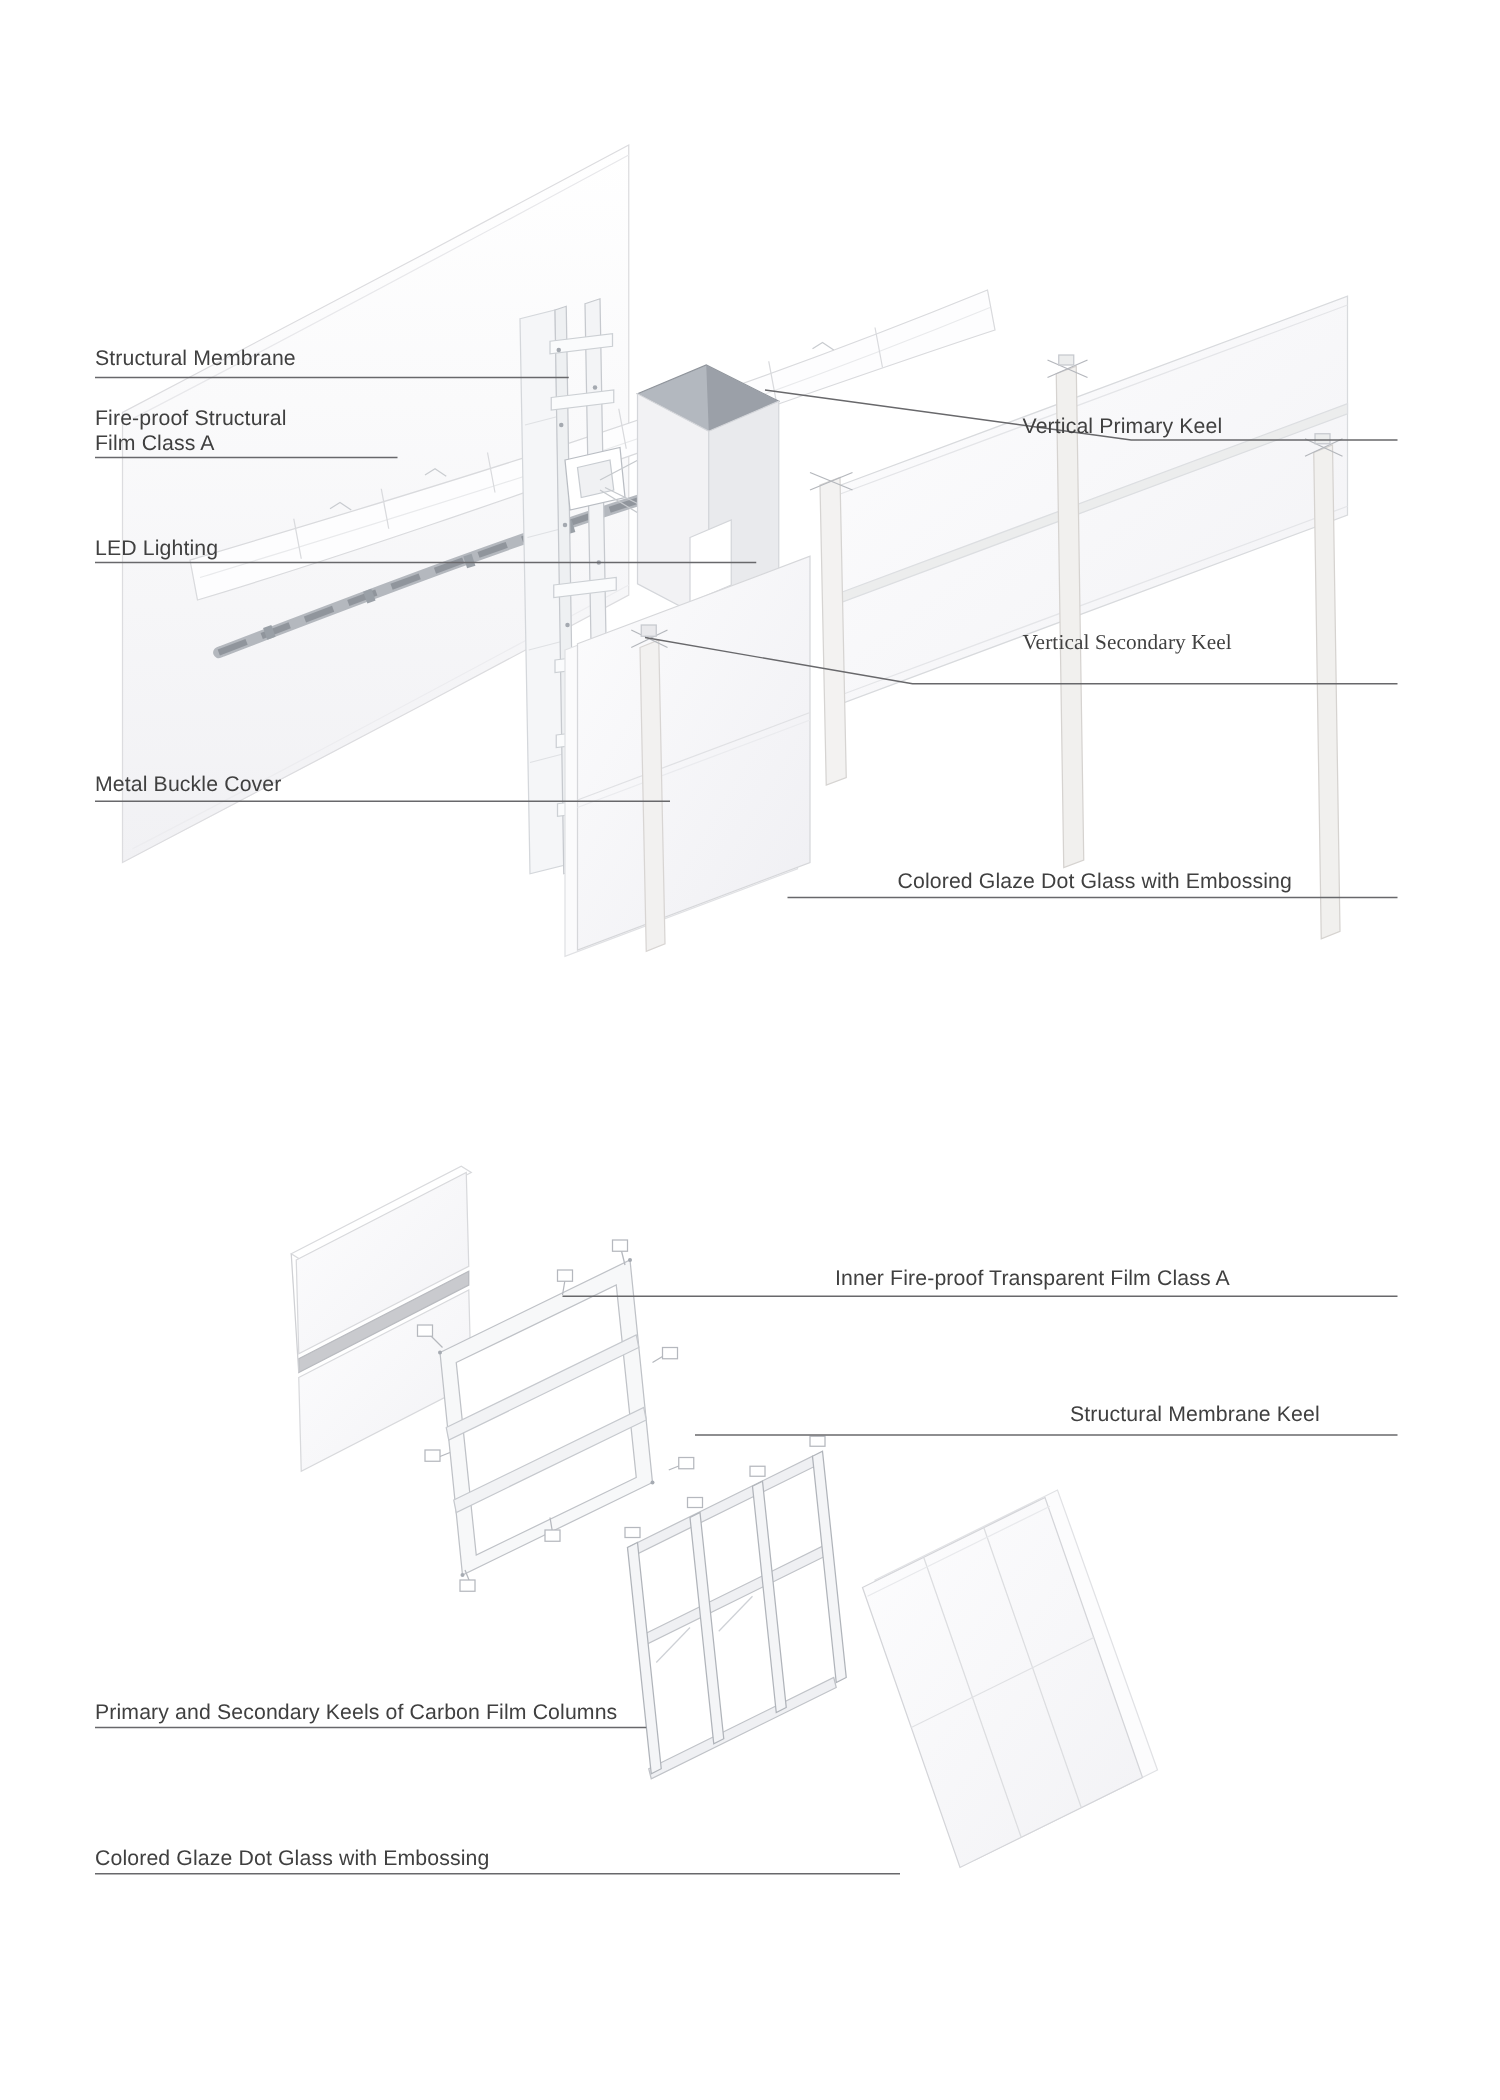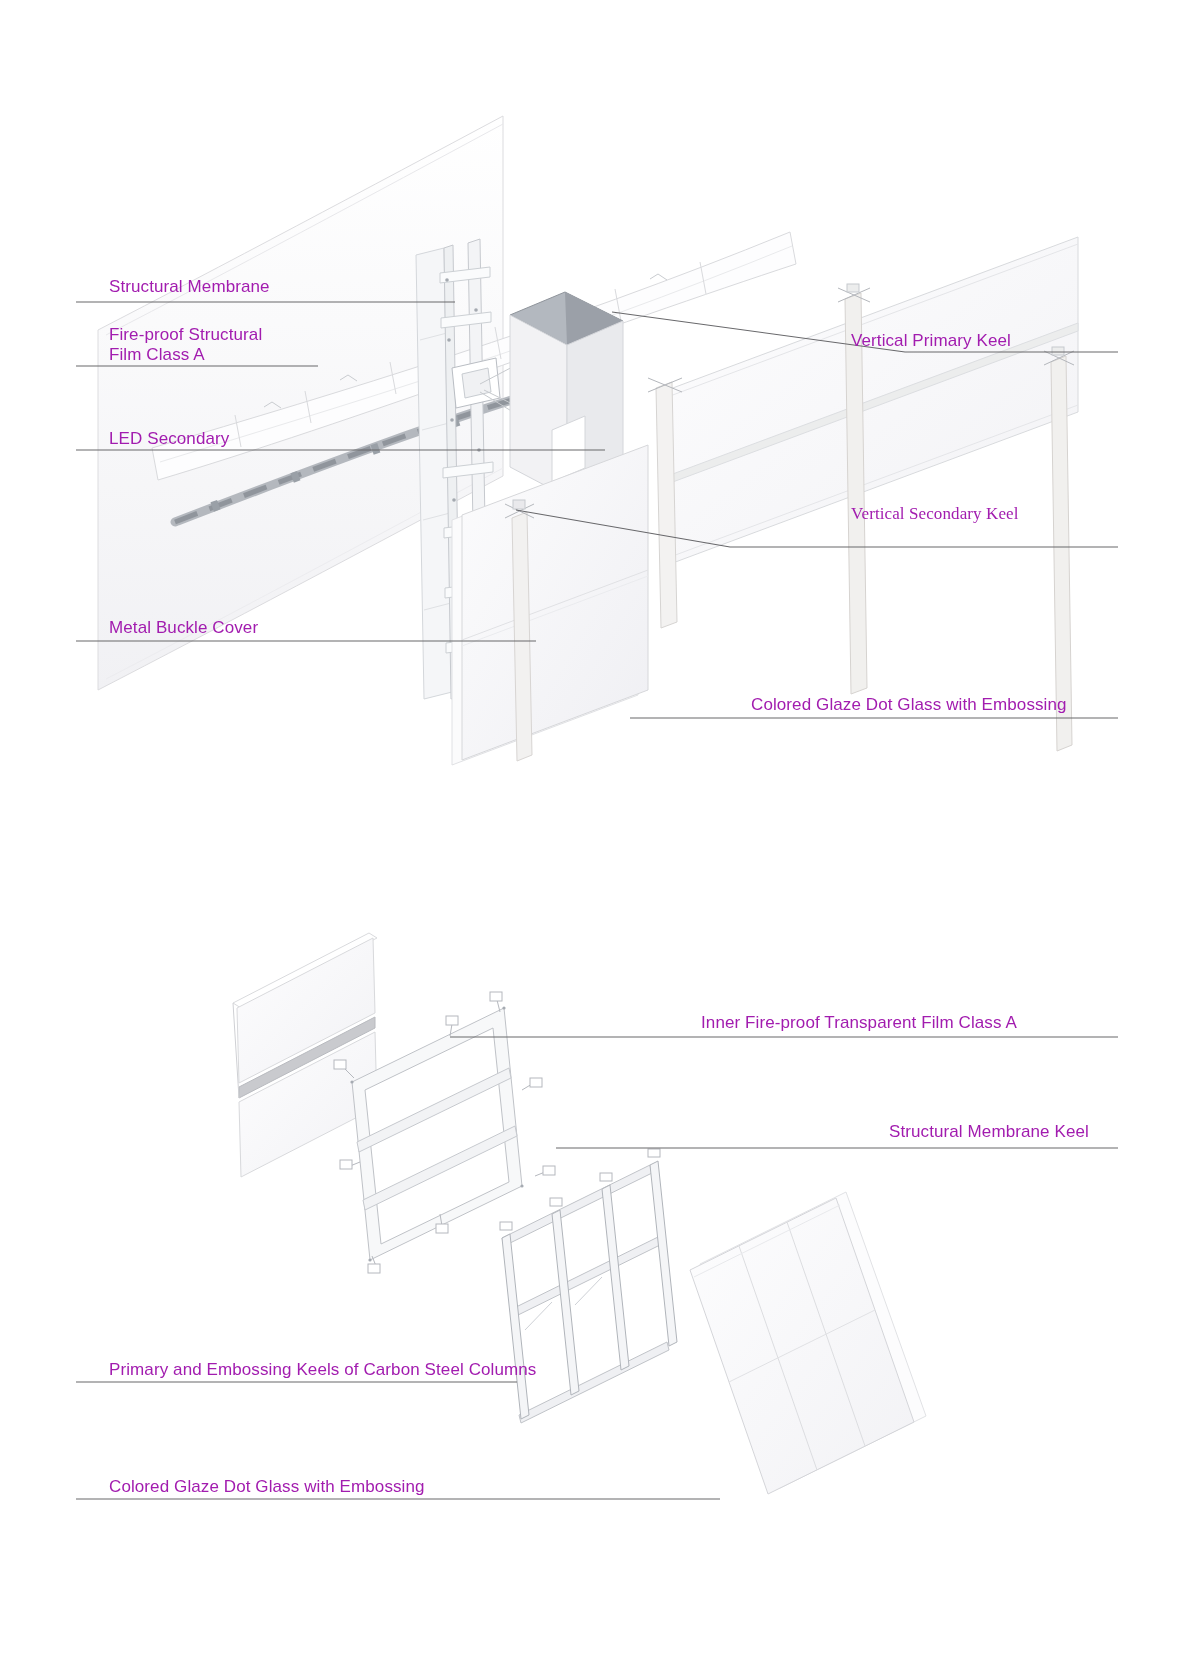--- a/index.html
+++ b/index.html
@@ -1,20 +1,20 @@
 <!DOCTYPE html>
 <html><head>
 <meta charset="utf-8">
 <style>
   html,body{margin:0;padding:0;background:#ffffff;}
   .stage{position:relative;width:1200px;height:1680px;background:#ffffff;overflow:hidden;
          font-family:"Liberation Sans",sans-serif;}
   svg.draw{position:absolute;left:0;top:0;}
-  .lbl{position:absolute;font-size:17px;line-height:20px;color:#a21caf;letter-spacing:.1px;
-       white-space:nowrap;margin-left:33px;}
+  .lbl{position:absolute;font-size:17px;line-height:20px;color:#404040;letter-spacing:.1px;
+       white-space:nowrap;}
   .lbl.right{text-align:left;}
   .lbl .ln{display:block;}
 </style>
 </head>
 <body>
 
 <div class="stage">
 
   <svg class="draw" width="1200" height="1680" viewBox="0 0 1200 1680">
     <defs>
@@ -236,31 +236,31 @@
     </g>
   </svg>
 
   <div class="lbl" style="left:76px;top:277px;">Structural Membrane</div>
 
   <div class="lbl" style="left:76px;top:325px;">
     <span class="ln">Fire-proof Structural</span>
     <span class="ln">Film Class A</span>
   </div>
 
-  <div class="lbl" style="left:76px;top:429px;">LED Secondary</div>
+  <div class="lbl" style="left:76px;top:429px;">LED Lighting</div>
 
   <div class="lbl" style="left:76px;top:618px;text-align:center;">Metal Buckle Cover</div>
 
   <div class="lbl right" style="left:818px;top:331px;width:300px;">Vertical Primary Keel</div>
 
   <div class="lbl right" style="left:818px;top:504px;width:300px;font-family:Liberation Serif, serif;">Vertical Secondary Keel</div>
 
   <div class="lbl right" style="left:718px;top:695px;width:400px;">Colored Glaze Dot Glass with Embossing</div>
 
   <div class="lbl right" style="left:668px;top:1013px;width:450px;">Inner Fire-proof Transparent Film Class A</div>
 
   <div class="lbl right" style="left:856px;top:1122px;width:300px;">Structural Membrane Keel</div>
 
-  <div class="lbl" style="left:76px;top:1360px;">Primary and Embossing Keels of Carbon Steel Columns</div>
+  <div class="lbl" style="left:76px;top:1360px;">Primary and Secondary Keels of Carbon Film Columns</div>
 
   <div class="lbl" style="left:76px;top:1477px;">Colored Glaze Dot Glass with Embossing</div>
 
 </div>
 
 </body></html>

